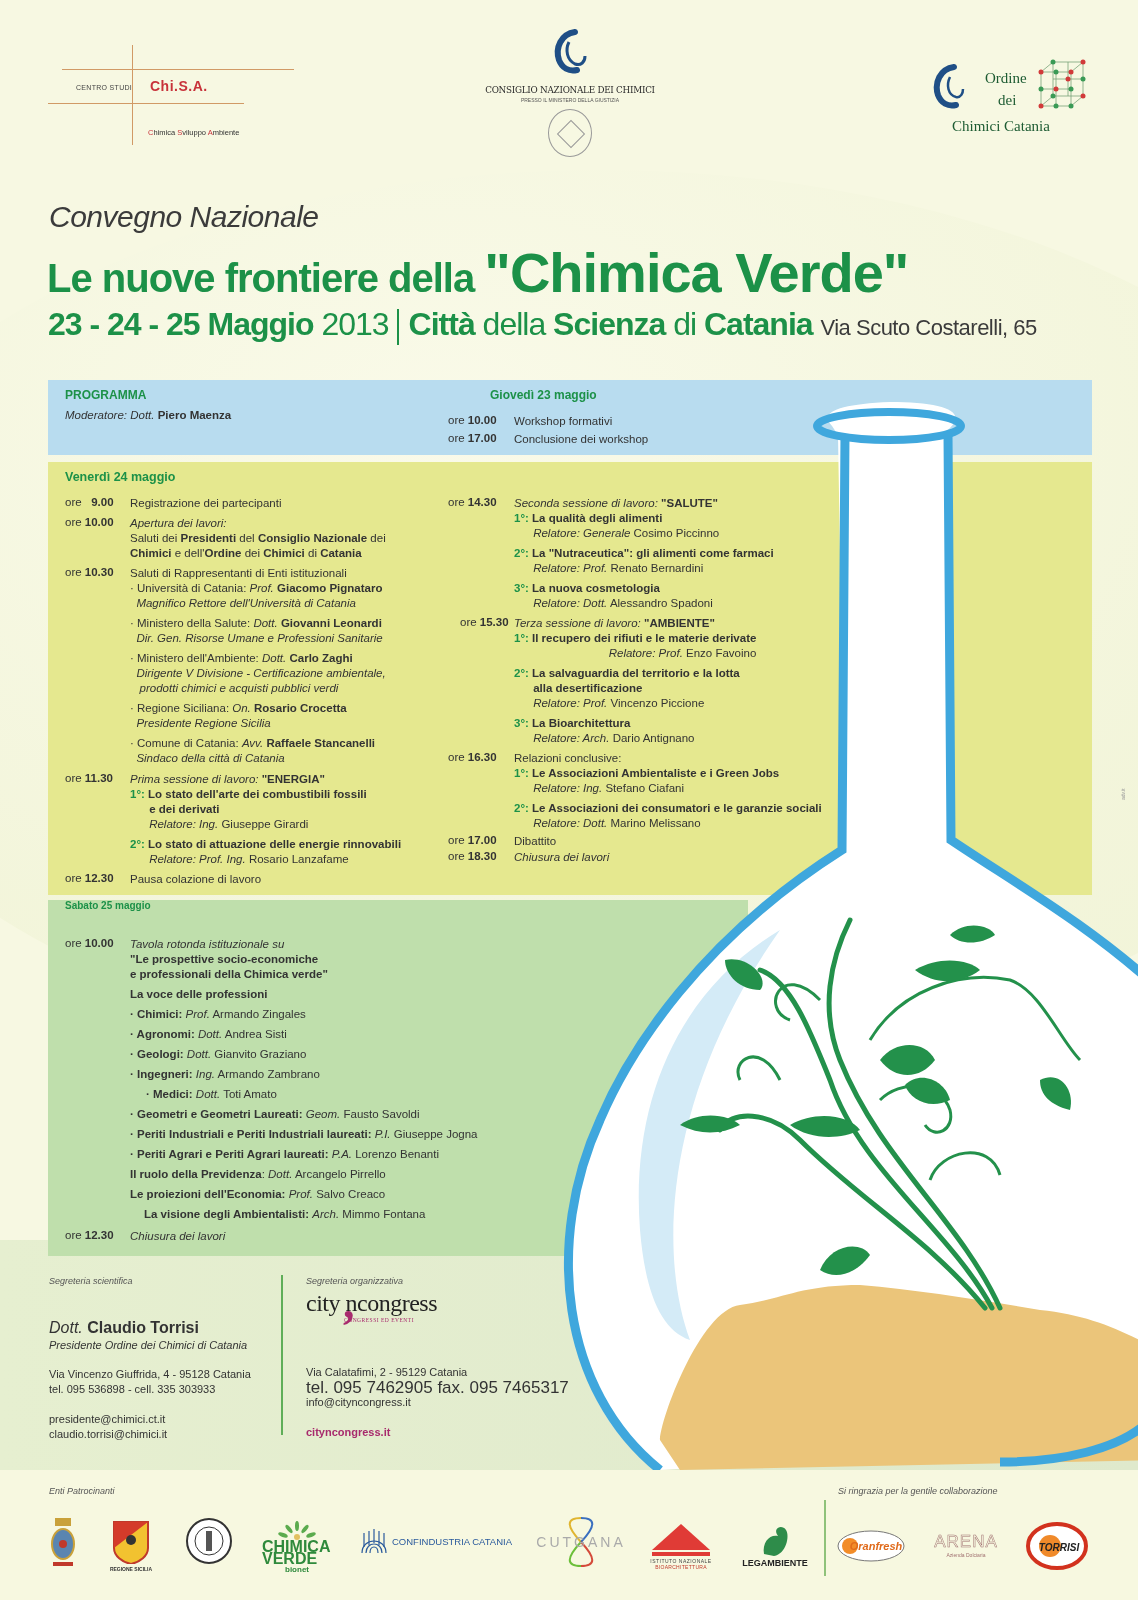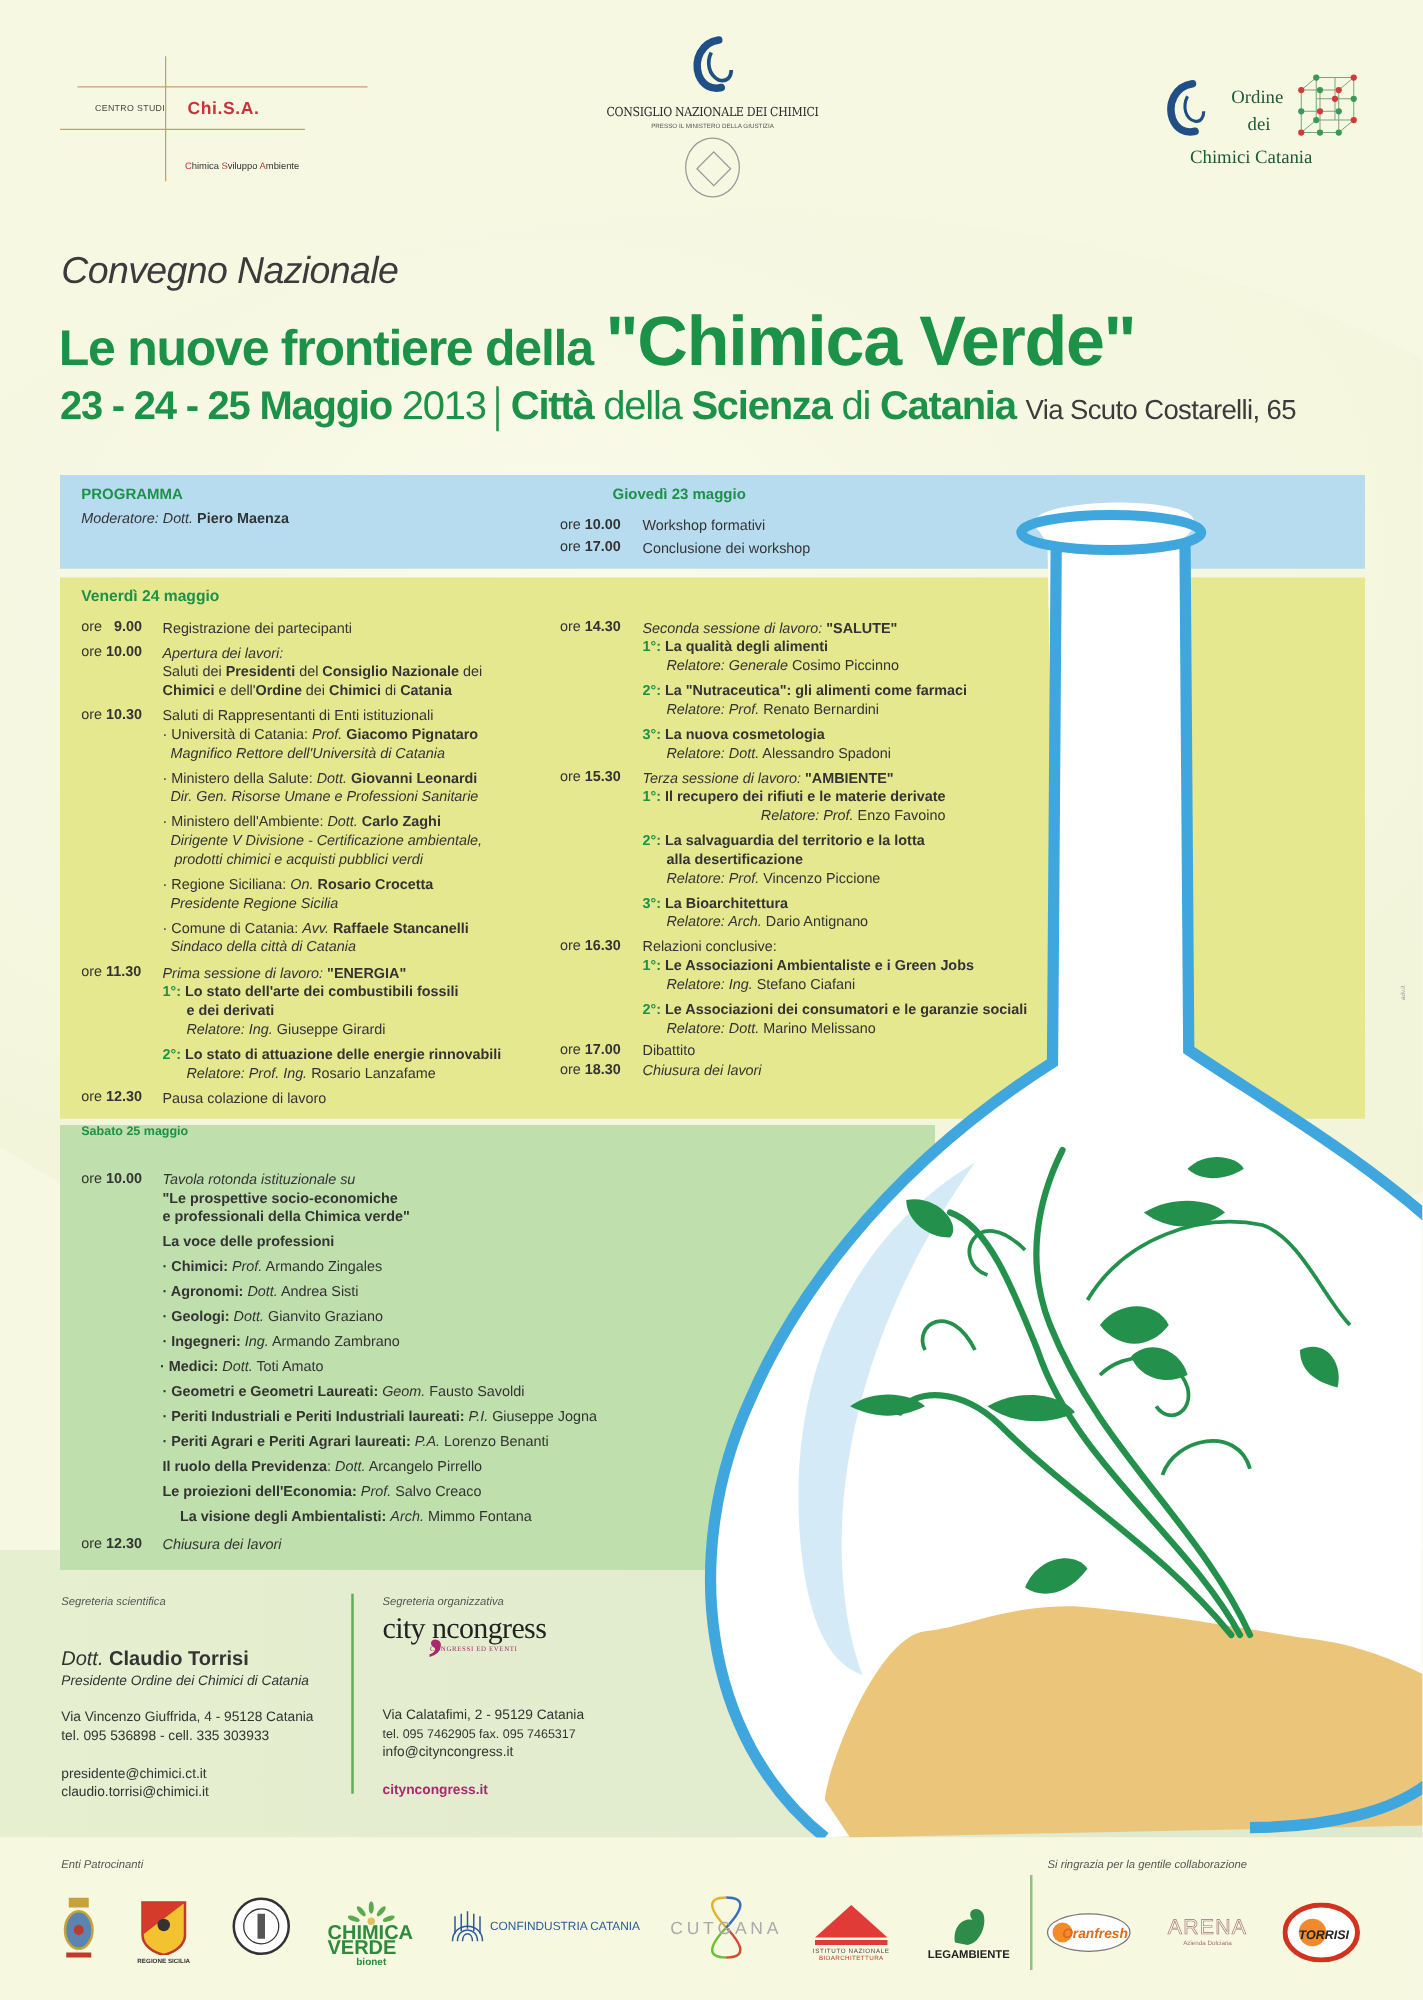--- a/index.html
+++ b/index.html
@@ -235,21 +235,21 @@
 
 <div class="time" style="left:65px; top:872px;"><span>ore</span> <b>12.30</b></div>
 <div class="txt" style="left:130px; top:872px;">Pausa colazione di lavoro</div>
 
 <div class="time" style="left:448px; top:496px;"><span>ore</span> <b>14.30</b></div>
 <div class="txt" style="left:514px; top:496px;"><i>Seconda sessione di lavoro: </i><b>"SALUTE"</b></div>
 <div class="txt" style="left:514px; top:511px;"><span class="num">1°:</span> <b>La qualità degli alimenti</b><br>&nbsp;&nbsp;&nbsp;&nbsp;&nbsp;&nbsp;<i>Relatore: Generale</i> <span>Cosimo Piccinno</span></div>
 <div class="txt" style="left:514px; top:546px;"><span class="num">2°:</span> <b>La "Nutraceutica": gli alimenti come farmaci</b><br>&nbsp;&nbsp;&nbsp;&nbsp;&nbsp;&nbsp;<i>Relatore: Prof.</i> <span>Renato Bernardini</span></div>
 <div class="txt" style="left:514px; top:581px;"><span class="num">3°:</span> <b>La nuova cosmetologia</b><br>&nbsp;&nbsp;&nbsp;&nbsp;&nbsp;&nbsp;<i>Relatore: Dott.</i> <span>Alessandro Spadoni</span></div>
 
-<div class="time" style="left:448px; top:616px;"><span>ore</span> <b>15.30</b></div>
+<div class="time" style="left:460px; top:616px;"><span>ore</span> <b>15.30</b></div>
 <div class="txt" style="left:514px; top:616px;"><i>Terza sessione di lavoro: </i><b>"AMBIENTE"</b></div>
 <div class="txt" style="left:514px; top:631px;text-align:right;"><span class="num">1°:</span> <b>Il recupero dei rifiuti e le materie derivate</b><br>&nbsp;&nbsp;&nbsp;&nbsp;&nbsp;&nbsp;<i>Relatore: Prof.</i> <span>Enzo Favoino</span></div>
 <div class="txt" style="left:514px; top:666px;"><span class="num">2°:</span> <b>La salvaguardia del territorio e la lotta</b><br>&nbsp;&nbsp;&nbsp;&nbsp;&nbsp;&nbsp;<b>alla desertificazione</b><br>&nbsp;&nbsp;&nbsp;&nbsp;&nbsp;&nbsp;<i>Relatore: Prof.</i> <span>Vincenzo Piccione</span></div>
 <div class="txt" style="left:514px; top:716px;"><span class="num">3°:</span> <b>La Bioarchitettura</b><br>&nbsp;&nbsp;&nbsp;&nbsp;&nbsp;&nbsp;<i>Relatore: Arch.</i> <span>Dario Antignano</span></div>
 
 <div class="time" style="left:448px; top:751px;"><span>ore</span> <b>16.30</b></div>
 <div class="txt" style="left:514px; top:751px;">Relazioni conclusive:</div>
 <div class="txt" style="left:514px; top:766px;"><span class="num">1°:</span> <b>Le Associazioni Ambientaliste e i Green Jobs</b><br>&nbsp;&nbsp;&nbsp;&nbsp;&nbsp;&nbsp;<i>Relatore: Ing.</i> <span>Stefano Ciafani</span></div>
 <div class="txt" style="left:514px; top:801px;"><span class="num">2°:</span> <b>Le Associazioni dei consumatori e le garanzie sociali</b><br>&nbsp;&nbsp;&nbsp;&nbsp;&nbsp;&nbsp;<i>Relatore: Dott.</i> <span>Marino Melissano</span></div>
 
@@ -260,21 +260,21 @@
 
 <div class="sec-head" style="left:65px; top:900px; font-size:10px;">Sabato 25 maggio</div>
 <div class="time" style="left:65px; top:937px;"><span>ore</span> <b>10.00</b></div>
 <div class="txt" style="left:130px; top:937px;"><i>Tavola rotonda istituzionale su</i><br><b>"Le prospettive socio-economiche</b><br><b>e  professionali della Chimica verde"</b></div>
 <div class="txt" style="left:130px; top:987px;"><b>La voce delle professioni</b></div>
 
 <div class="txt" style="left:130px; top:1007px;"><b>· Chimici: </b><i>Prof.</i> <span>Armando Zingales</span></div>
 <div class="txt" style="left:130px; top:1027px;"><b>· Agronomi: </b><i>Dott.</i> <span>Andrea Sisti</span></div>
 <div class="txt" style="left:130px; top:1047px;"><b>· Geologi: </b><i>Dott.</i> <span>Gianvito Graziano</span></div>
 <div class="txt" style="left:130px; top:1067px;"><b>· Ingegneri: </b><i>Ing.</i> <span>Armando Zambrano</span></div>
-<div class="txt" style="left:128px; top:1087px;"><b>· Medici: </b><i>Dott.</i> <span>Toti Amato</span></div>
+<div class="txt" style="left:146px; top:1087px;"><b>· Medici: </b><i>Dott.</i> <span>Toti Amato</span></div>
 <div class="txt" style="left:130px; top:1107px;"><b>· Geometri e Geometri Laureati: </b><i>Geom.</i> <span>Fausto Savoldi</span></div>
 <div class="txt" style="left:130px; top:1127px;"><b>· Periti Industriali e Periti Industriali laureati: </b><i>P.I.</i> <span>Giuseppe Jogna</span></div>
 <div class="txt" style="left:130px; top:1147px;"><b>· Periti Agrari e Periti Agrari laureati: </b><i>P.A.</i> <span>Lorenzo Benanti</span></div>
 
 <div class="txt" style="left:130px; top:1167px;"><b>Il ruolo della Previdenza</b><span>: </span><i>Dott.</i> <span>Arcangelo Pirrello</span></div>
 <div class="txt" style="left:130px; top:1187px;"><b>Le proiezioni dell'Economia:</b><span> </span><i>Prof.</i> <span>Salvo Creaco</span></div>
 <div class="txt" style="left:144px; top:1207px;"><b>La visione degli Ambientalisti:</b><span> </span><i>Arch.</i> <span>Mimmo Fontana</span></div>
 
 <div class="time" style="left:65px; top:1229px;"><span>ore</span> <b>12.30</b></div>
 <div class="txt ital" style="left:130px; top:1229px;">Chiusura dei lavori</div>
@@ -289,21 +289,21 @@
 
 <div class="divider-v"></div>
 
 <div class="contact-label" style="left:306px; top:1276px;text-align:center;">Segreteria organizzativa</div>
 <div class="city-logo">
   <span class="comma">,</span>
   <div class="word"><span>city</span>&nbsp;<span>ncongress</span></div>
   <div class="tag">CONGRESSI ED EVENTI</div>
 </div>
 <div class="txt" style="left:306px; top:1365px; font-size:11px;">Via Calatafimi, 2 - 95129 Catania</div>
-<div class="txt" style="left:306px; top:1380px; font-size:10px;">tel. 095 7462905 fax. 095 7465317</div>
+<div class="txt" style="left:306px; top:1380px; font-size:17px;">tel. 095 7462905 fax. 095 7465317</div>
 <a class="txt" style="left:306px; top:1395px; font-size:11px; text-decoration:none;">info@cityncongress.it</a>
 <a class="txt" style="left:306px; top:1425px; font-size:11px; font-weight:bold; color:#a82a6d; text-decoration:none;">cityncongress.it</a>
 
 <div class="footer-band"></div>
 <div class="footer-label" style="left:49px; top:1486px;">Enti Patrocinanti</div>
 <div class="footer-label" style="left:838px; top:1486px;">Si ringrazia per la gentile collaborazione</div>
 
 <div class="flogo" style="left:48px; top:1518px; width:30px; height:52px;">
   <svg width="28" height="52" viewBox="0 0 28 52">
       <rect x="6" y="0" width="16" height="8" fill="#c9a13a"></rect>

